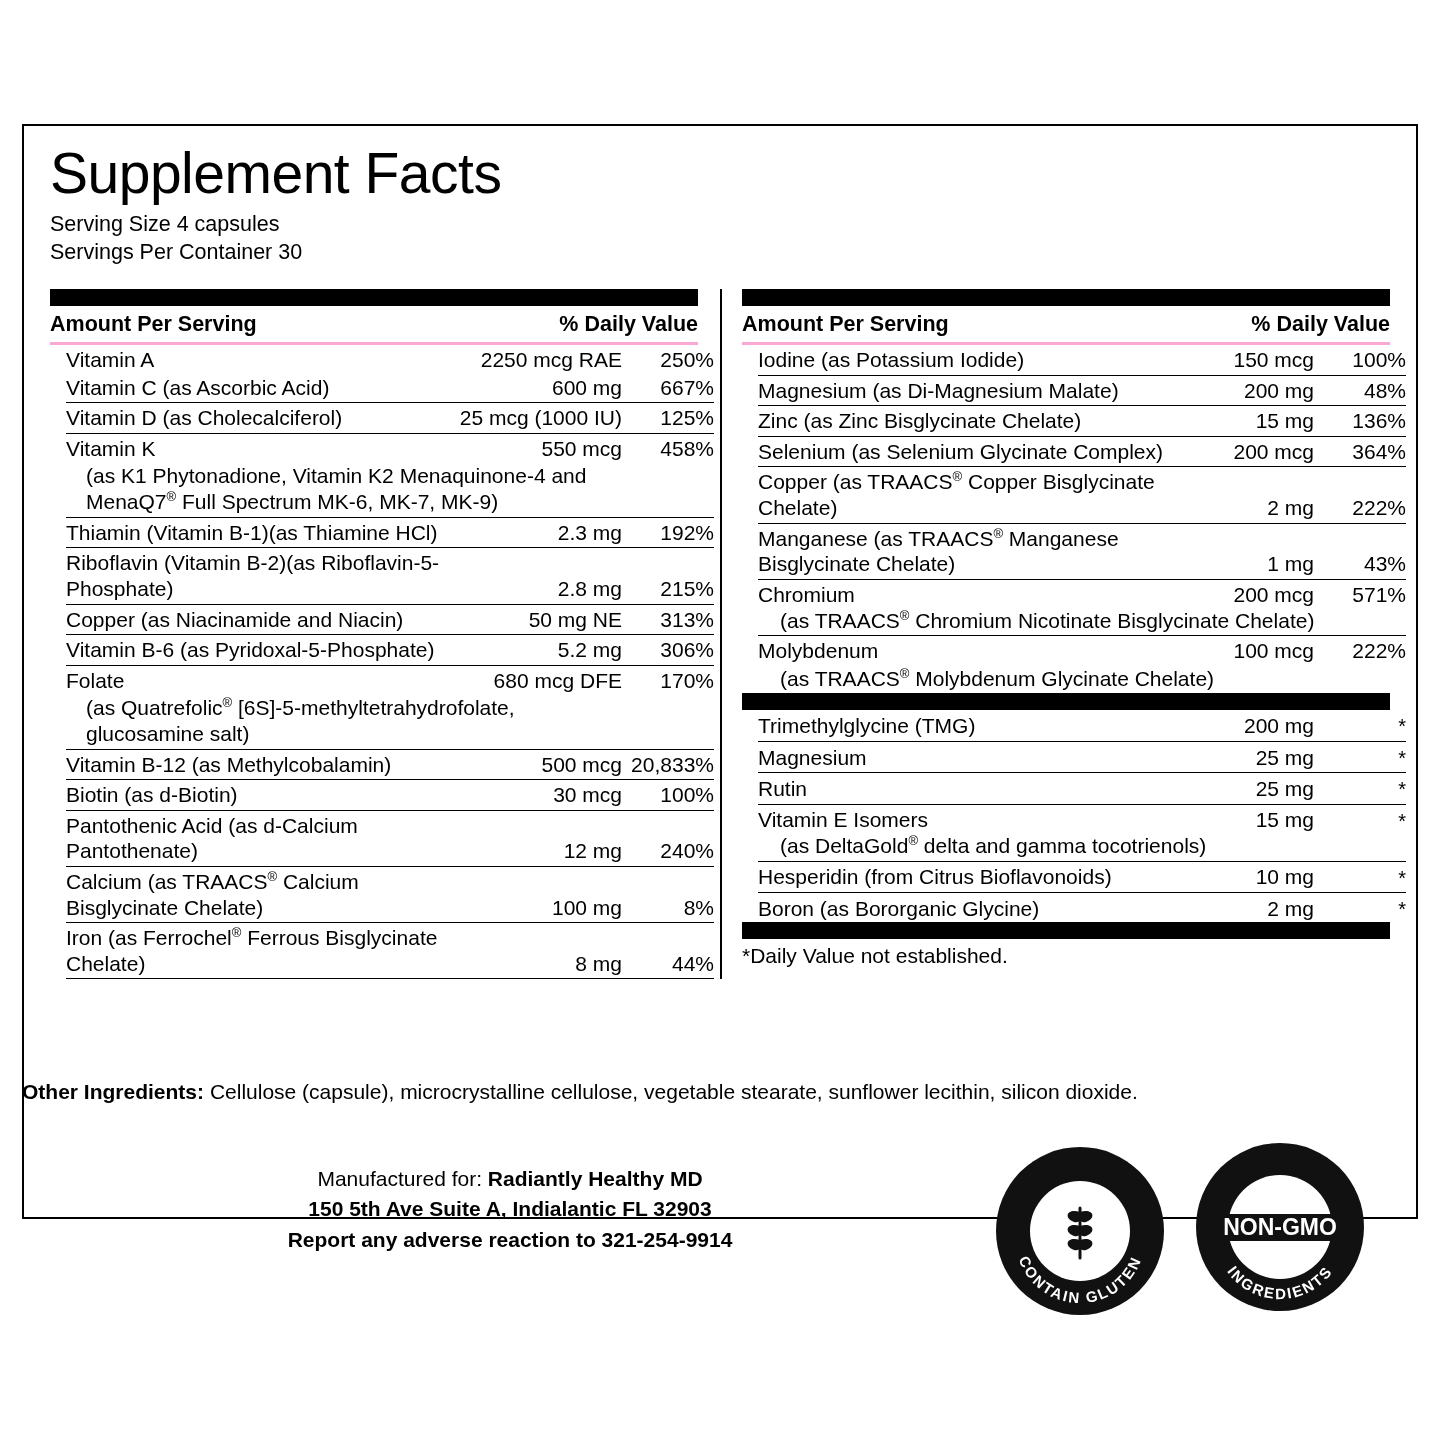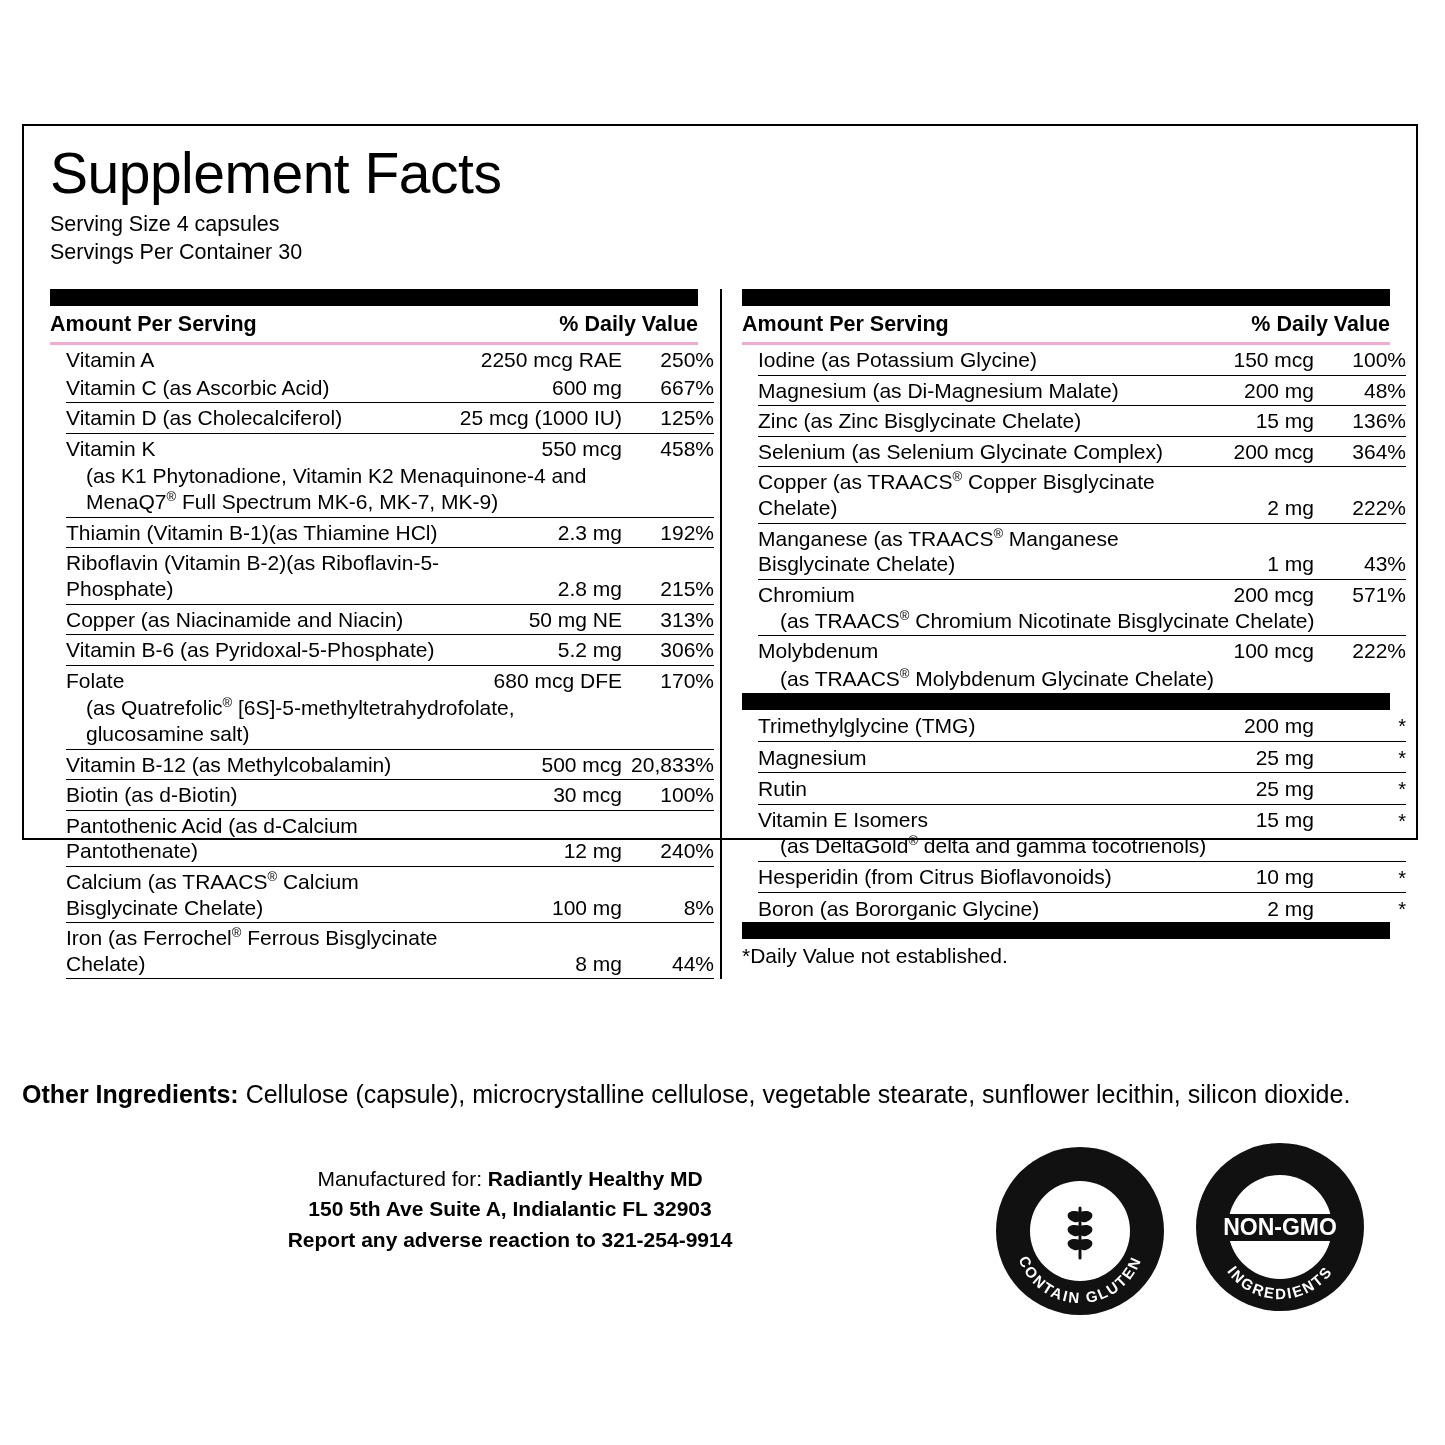--- a/index.html
+++ b/index.html
@@ -13,21 +13,21 @@
     font-family: "Liberation Sans", sans-serif;
     color: #000000;
     position: relative;
     overflow: hidden;
   }
   .panel {
     position: absolute;
     left: 22px;
     top: 124px;
     width: 1396px;
-    height: 716px;
+    height: 1095px;
     border: 2px solid #000;
     box-sizing: border-box;
   }
   .inner {
     padding: 18px 26px 0 26px;
   }
   .sf-title {
     font-size: 57px;
     letter-spacing: -0.5px;
     line-height: 1.05;
@@ -104,21 +104,21 @@
   .footnote {
     font-size: 21px;
     padding-top: 5px;
   }
 
   .other-ing {
     position: absolute;
     left: 22px;
     top: 1078px;
     width: 1400px;
-    font-size: 25px;
+    font-size: 21px;
     line-height: 1.3;
   }
   .other-ing b { font-weight: bold; }
 
   .mfg {
     position: absolute;
     left: 60px;
     top: 1164px;
     width: 900px;
     text-align: center;
@@ -257,21 +257,21 @@
 
       <div class="col col-right">
         <div class="bar-thick"></div>
         <div class="hdr-row">
           <span class="hdr-left">Amount Per Serving</span>
           <span class="hdr-right">% Daily Value</span>
         </div>
         <table class="facts">
           <tbody>
             <tr>
-              <td class="nm">Iodine (as Potassium Glycine)</td>
+              <td class="nm">Iodine (as Potassium Iodide)</td>
               <td class="amt">150 mcg</td>
               <td class="dv">100%</td>
             </tr>
             <tr>
               <td class="nm">Magnesium (as Di-Magnesium Malate)</td>
               <td class="amt">200 mg</td>
               <td class="dv">48%</td>
             </tr>
             <tr>
               <td class="nm">Zinc (as Zinc Bisglycinate Chelate)</td>

